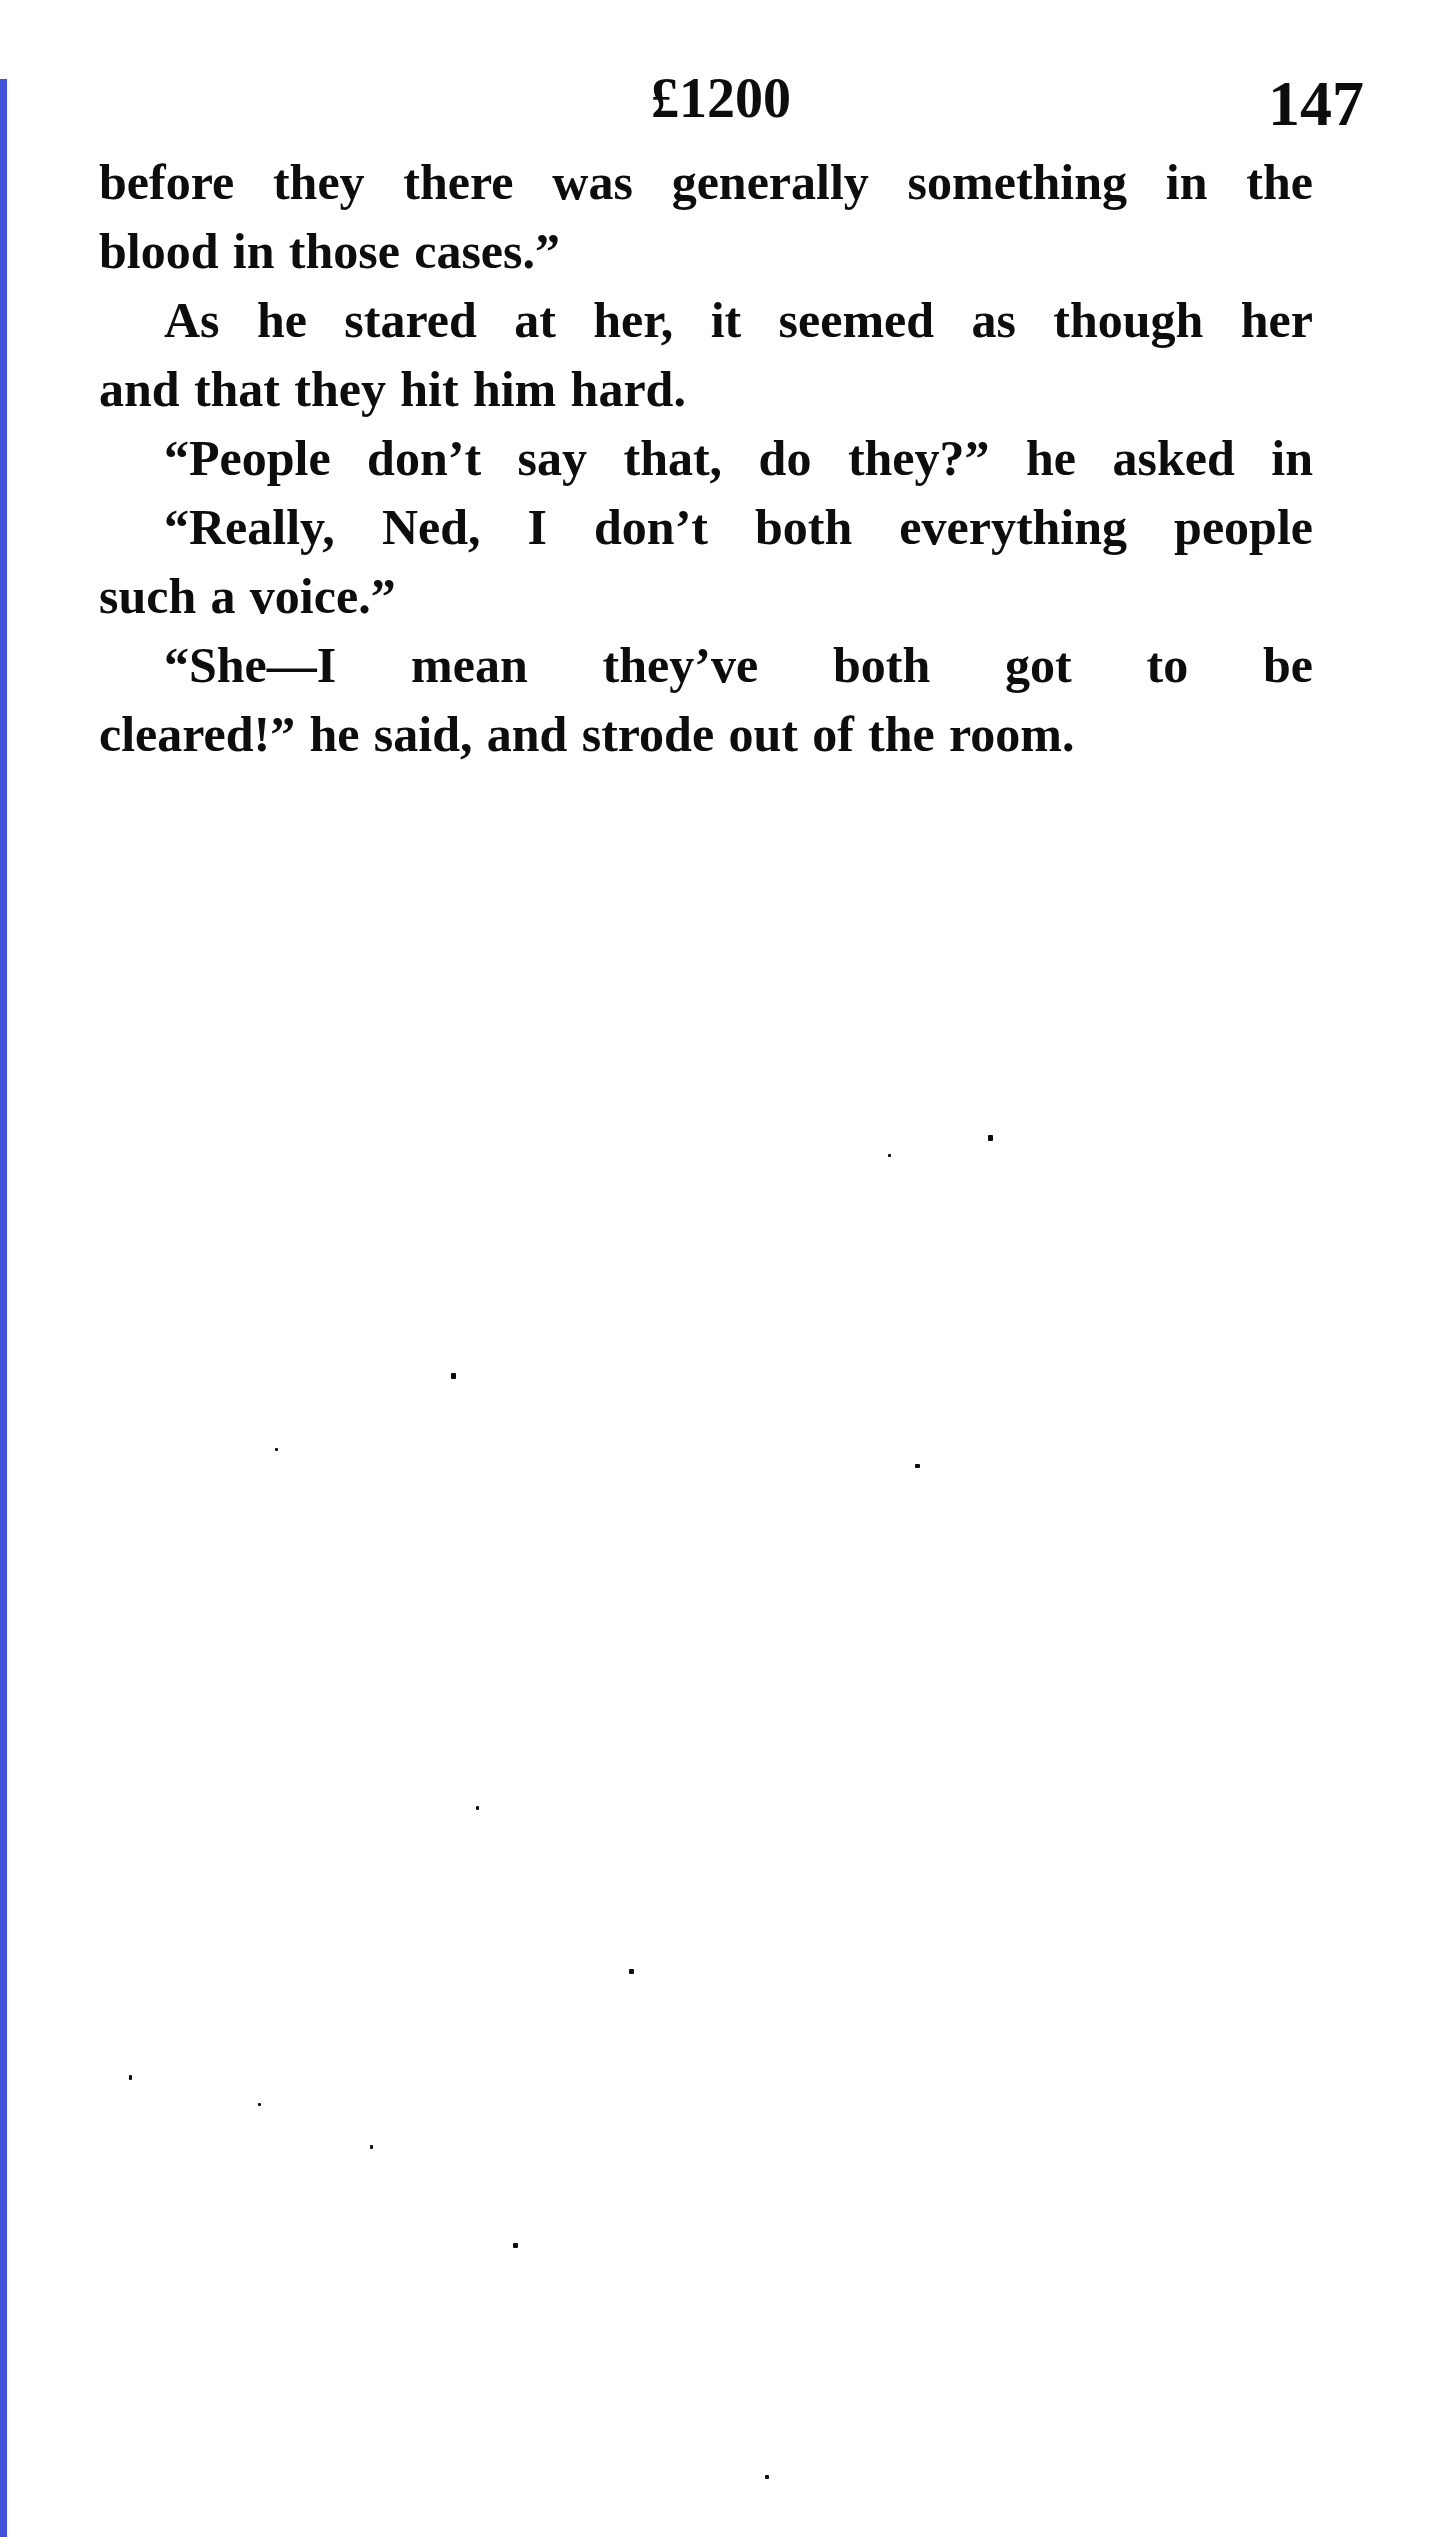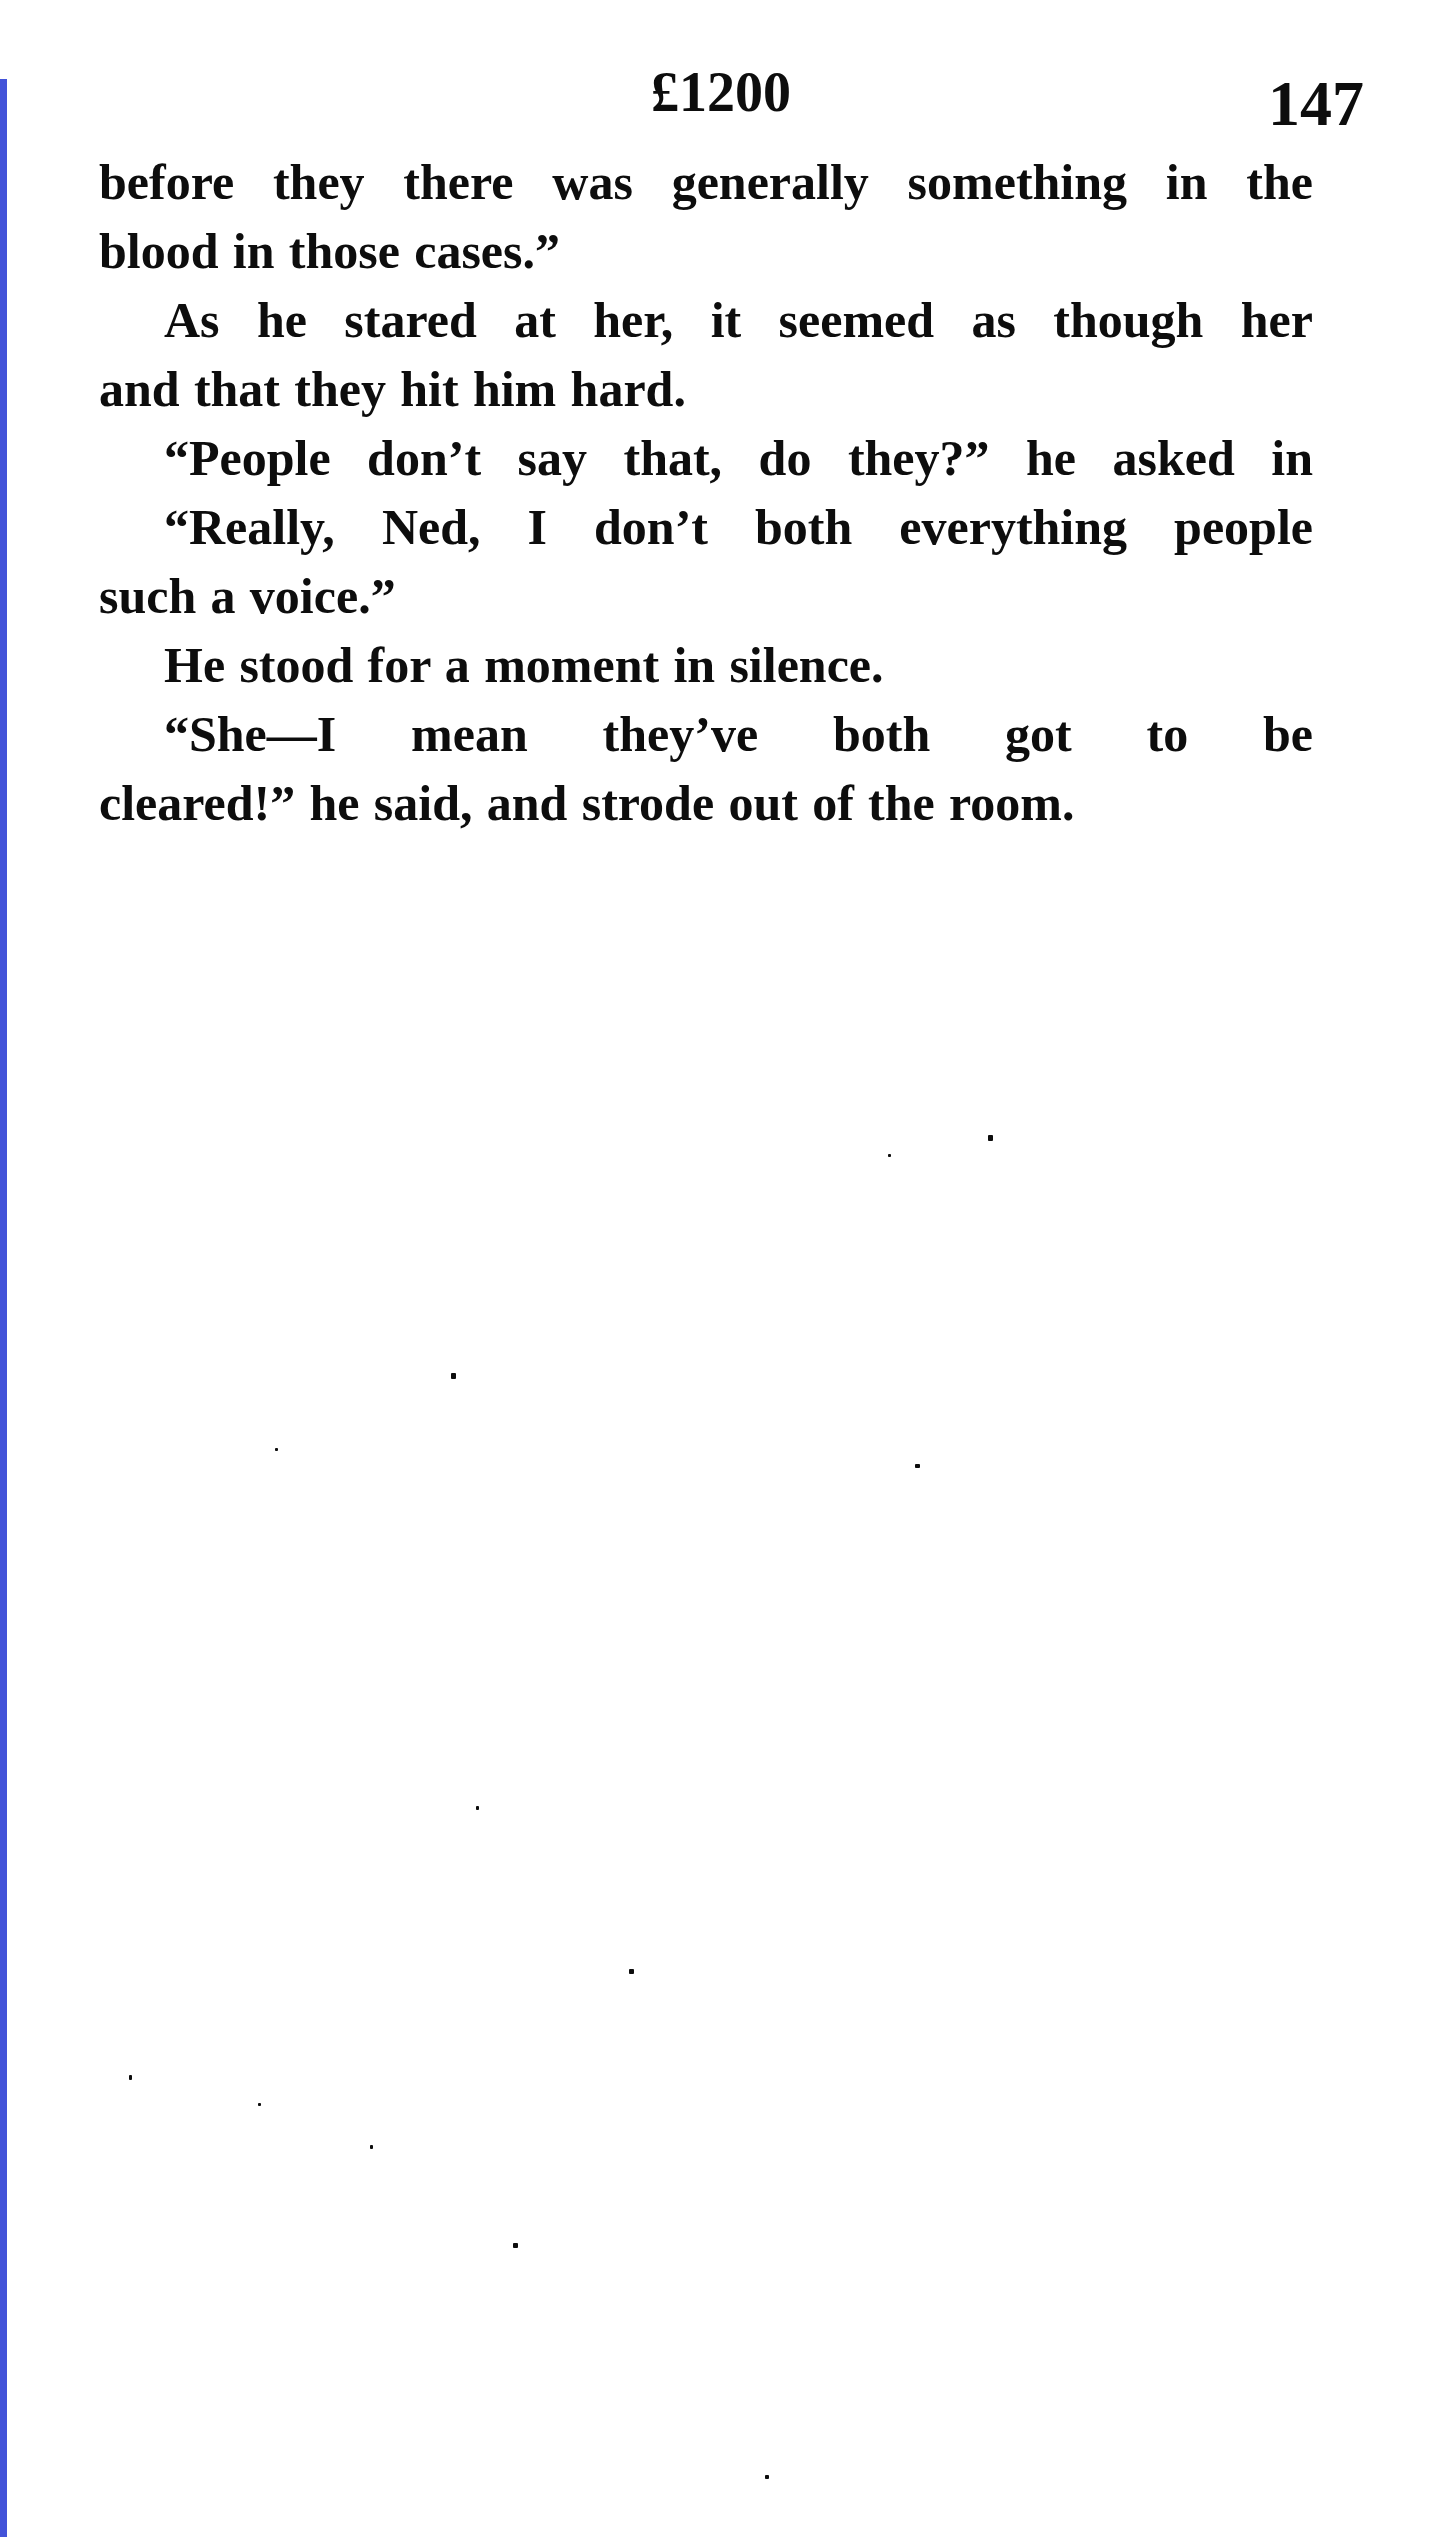--- a/index.html
+++ b/index.html
@@ -11,21 +11,21 @@
     font-family:"Liberation Serif","DejaVu Serif",serif;
     color:#0d0d0d;
   }
   .edge-stripe {
     position:absolute;
     left:0; top:79px;
     width:7.2px; height:2458px;
   }
   .running-title {
     position:absolute;
-    left:651px; top:64px;
+    left:651px; top:70px;
     font-size:56px; font-weight:bold; line-height:1;
     white-space:nowrap;
   }
   .page-number {
     position:absolute;
     left:1268px; top:72px;
     font-size:64px; font-weight:bold; line-height:1;
     white-space:nowrap;
   }
   .body-text {
@@ -57,21 +57,20 @@
   <div class="page-number">147</div>
 
   <div class="body-text">
     <div class="line just">before they there was generally something in the</div>
     <div class="line">blood in those cases.”</div>
     <div class="line just indent">As he stared at her, it seemed as though her</div>
     <div class="line">and that they hit him hard.</div>
     <div class="line just indent">“People don’t say that, do they?” he asked in</div>
     <div class="line just indent">“Really, Ned, I don’t both everything people</div>
     <div class="line">such a voice.”</div>
-    <div class="line indent">He stood for a moment in silence.</div>
     <div class="line just indent">“She—I mean they’ve both got to be</div>
     <div class="line">cleared!” he said, and strode out of the room.</div>
   </div>
 
 <div class="speck" style="left: 988px; top: 1135px; width: 5.4px; height: 6.3px; background: rgb(13, 13, 13);"></div>
     <div class="speck" style="left: 888px; top: 1154px; width: 2.7px; height: 2.7px; background: rgb(13, 13, 13);"></div>
     <div class="speck" style="left: 451px; top: 1373px; width: 5.4px; height: 6.3px; background: rgb(13, 13, 13);"></div>
     <div class="speck" style="left: 275px; top: 1448px; width: 2.7px; height: 2.7px; background: rgb(13, 13, 13);"></div>
     <div class="speck" style="left: 915px; top: 1464px; width: 4.5px; height: 3.6px; background: rgb(13, 13, 13);"></div>
     <div class="speck" style="left: 476px; top: 1806px; width: 2.7px; height: 3.6px; background: rgb(13, 13, 13);"></div>

